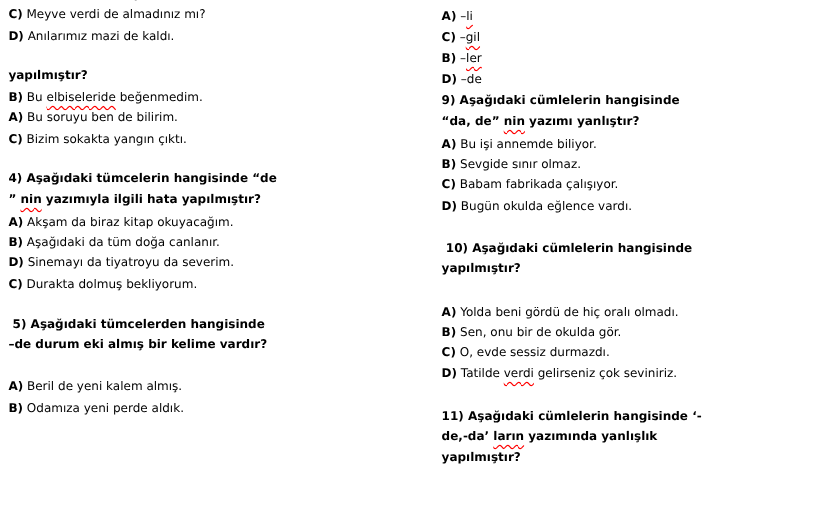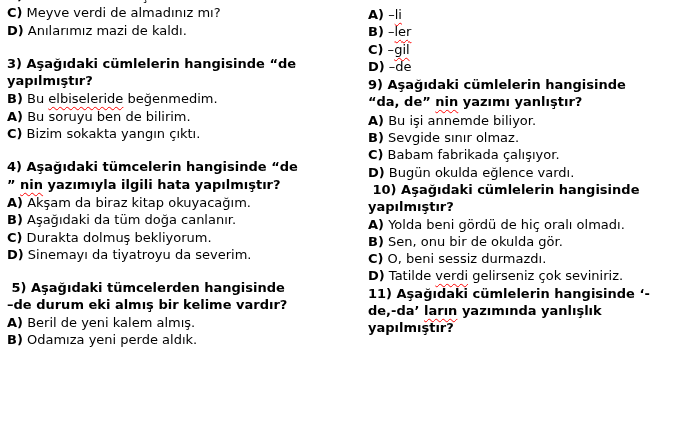--- a/index.html
+++ b/index.html
@@ -2,21 +2,21 @@
 <html style="--bg: #ffffff; --fg: #000000; --sq: #ff0000;"><head>
 <meta charset="utf-8">
 <style>
   html,body{margin:0;padding:0;}
   #page{
     position:relative;
     width:682px;height:438px;
     background:var(--bg,#ffffff);
     overflow:hidden;
     font-family:"DejaVu Sans","Liberation Sans",sans-serif;
-    font-size:13px;
+    font-size:10px;
     color:var(--fg,#000000);
   }
   .col{position:absolute;top:0;}
   .col-left{left:7px;top:-13px;width:356px;}
   .col-right{left:368px;top:6px;width:312px;}
   .line{
     line-height:17.3px;
     min-height:17.3px;
     white-space:pre-wrap;
   }
@@ -26,87 +26,86 @@
     text-decoration-line:underline;
     text-decoration-style:wavy;
     text-decoration-color:var(--sq,#ff0000);
     text-decoration-thickness:1px;
     text-underline-offset:3px;
     text-align:right;
   }
   .sq:empty{text-decoration:none;}
   .mt16{margin-top:16px;}
   .mt17{margin-top:1px;}
-  .mt18{}
+  .mt18{margin-top:18px;}
 </style>
 </head>
 <body>
 
 <div id="page">
 
   <div class="col col-left">
     <div class="block options">
         <div class="line"><span class="lbl">B)</span><span> Okulumuz da bahçesi de ter temiz.</span><span class="sq"></span><span></span></div>
         <div class="line"><span class="lbl">C)</span><span> Meyve verdi de almadınız mı?</span><span class="sq"></span><span></span></div>
         <div class="line"><span class="lbl">D)</span><span> Anılarımız mazi de kaldı.</span><span class="sq"></span><span></span></div>
       </div>
     <div class="block heading mt16">
-        <div class="line"><span class="lbl"></span><span>3) Aşağıdaki cümlelerin hangisinde “de</span><span class="sq"></span><span></span></div>
         <div class="line"><span class="lbl"></span><span>yapılmıştır?</span><span class="sq"></span><span></span></div>
       </div>
     <div class="block options mt17">
         <div class="line"><span class="lbl">B)</span><span> Bu </span><span class="sq">elbiseleride</span><span> beğenmedim.</span></div>
         <div class="line"><span class="lbl">A)</span><span> Bu soruyu ben de bilirim.</span><span class="sq"></span><span></span></div>
         <div class="line"><span class="lbl">C)</span><span> Bizim sokakta yangın çıktı.</span><span class="sq"></span><span></span></div>
       </div>
     <div class="block heading mt16">
         <div class="line"><span class="lbl"></span><span>4) Aşağıdaki tümcelerin hangisinde “de</span><span class="sq"></span><span></span></div>
         <div class="line"><span class="lbl"></span><span>” </span><span class="sq">nin</span><span> yazımıyla ilgili hata yapılmıştır?</span></div>
       </div>
     <div class="block options mt17">
         <div class="line"><span class="lbl">A)</span><span> Akşam da biraz kitap okuyacağım.</span><span class="sq"></span><span></span></div>
         <div class="line"><span class="lbl">B)</span><span> Aşağıdaki da tüm doğa canlanır.</span><span class="sq"></span><span></span></div>
+        <div class="line"><span class="lbl">D)</span><span> Sinemayı da tiyatroyu da severim.</span><span class="sq"></span><span></span></div>
         <div class="line"><span class="lbl">C)</span><span> Durakta dolmuş bekliyorum.</span><span class="sq"></span><span></span></div>
-        <div class="line"><span class="lbl">D)</span><span> Sinemayı da tiyatroyu da severim.</span><span class="sq"></span><span></span></div>
       </div>
     <div class="block heading mt16">
         <div class="line"><span class="lbl"></span><span> 5) Aşağıdaki tümcelerden hangisinde</span><span class="sq"></span><span></span></div>
         <div class="line"><span class="lbl"></span><span>–de durum eki almış bir kelime vardır?</span><span class="sq"></span><span></span></div>
       </div>
     <div class="block options mt18">
         <div class="line"><span class="lbl">A)</span><span> Beril de yeni kalem almış.</span><span class="sq"></span><span></span></div>
         <div class="line"><span class="lbl">B)</span><span> Odamıza yeni perde aldık.</span><span class="sq"></span><span></span></div>
       </div>
   </div>
 
   <div class="col col-right">
     <div class="block options">
         <div class="line"><span class="lbl">A)</span><span> –</span><span class="sq">li</span><span></span></div>
+        <div class="line"><span class="lbl">C)</span><span> –</span><span class="sq">gil</span><span></span></div>
         <div class="line"><span class="lbl">B)</span><span> –</span><span class="sq">ler</span><span></span></div>
-        <div class="line"><span class="lbl">C)</span><span> –</span><span class="sq">gil</span><span></span></div>
         <div class="line"><span class="lbl">D)</span><span> –de</span><span class="sq"></span><span></span></div>
       </div>
     <div class="block heading mt17">
         <div class="line"><span class="lbl"></span><span>9) Aşağıdaki cümlelerin hangisinde</span><span class="sq"></span><span></span></div>
         <div class="line"><span class="lbl"></span><span>“da, de” </span><span class="sq">nin</span><span> yazımı yanlıştır?</span></div>
       </div>
     <div class="block options mt17">
         <div class="line"><span class="lbl">A)</span><span> Bu işi annemde biliyor.</span><span class="sq"></span><span></span></div>
         <div class="line"><span class="lbl">B)</span><span> Sevgide sınır olmaz.</span><span class="sq"></span><span></span></div>
         <div class="line"><span class="lbl">C)</span><span> Babam fabrikada çalışıyor.</span><span class="sq"></span><span></span></div>
         <div class="line"><span class="lbl">D)</span><span> Bugün okulda eğlence vardı.</span><span class="sq"></span><span></span></div>
       </div>
     <div class="block heading mt18">
         <div class="line"><span class="lbl"></span><span> 10) Aşağıdaki cümlelerin hangisinde</span><span class="sq"></span><span></span></div>
         <div class="line"><span class="lbl"></span><span>yapılmıştır?</span><span class="sq"></span><span></span></div>
       </div>
     <div class="block options mt18">
         <div class="line"><span class="lbl">A)</span><span> Yolda beni gördü de hiç oralı olmadı.</span><span class="sq"></span><span></span></div>
         <div class="line"><span class="lbl">B)</span><span> Sen, onu bir de okulda gör.</span><span class="sq"></span><span></span></div>
-        <div class="line"><span class="lbl">C)</span><span> O, beni sessiz durmazdı.</span><span class="sq"></span><span></span></div>
+        <div class="line"><span class="lbl">C)</span><span> O, evde sessiz durmazdı.</span><span class="sq"></span><span></span></div>
         <div class="line"><span class="lbl">D)</span><span> Tatilde </span><span class="sq">verdi</span><span> gelirseniz çok seviniriz.</span></div>
       </div>
     <div class="block heading mt18">
         <div class="line"><span class="lbl"></span><span>11) Aşağıdaki cümlelerin hangisinde ‘-</span><span class="sq"></span><span></span></div>
         <div class="line"><span class="lbl"></span><span>de,-da’ </span><span class="sq">ların</span><span> yazımında yanlışlık</span></div>
         <div class="line"><span class="lbl"></span><span>yapılmıştır?</span><span class="sq"></span><span></span></div>
       </div>
   </div>
 
 </div>

